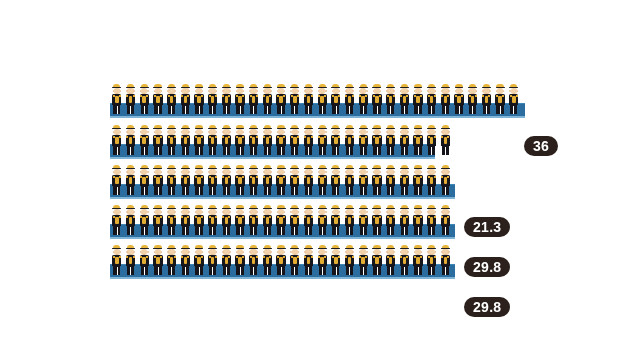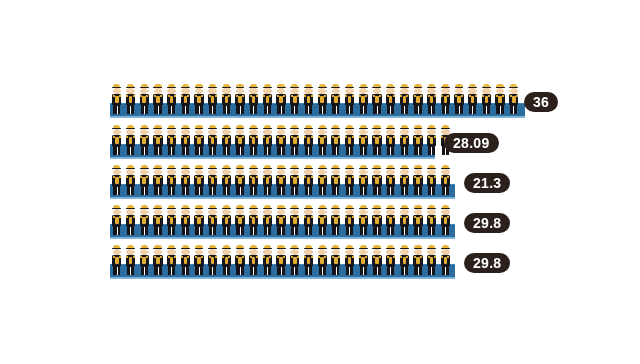--- a/index.html
+++ b/index.html
@@ -136,38 +136,38 @@
     border-radius: 999px;
     font-weight: bold;
     text-align: center;
     line-height: 20px;
     height: 20px;
     font-size: 14px;
     letter-spacing: 0.3px;
     font-family: "Liberation Sans", sans-serif;
     padding: 0 9px;
     white-space: nowrap;
+    margin-top: 44px;
   }
 </style>
 </head>
 <body>
 
 <div id="chart-canvas">
 
   <div class="pictogram-row" style="left:110px; top:84px;">
     <div class="row-bar" style="width:415px;"></div>
     <div class="figures"><span class="person"><span class="hat"></span><span class="hat-brim"></span><span class="head"></span><span class="ear-l"></span><span class="ear-r"></span><span class="neck"></span><span class="torso"></span><span class="collar-l"></span><span class="collar-r"></span><span class="badge-chest"></span><span class="legs"></span><span class="leg-split"></span></span><span class="person"><span class="hat"></span><span class="hat-brim"></span><span class="head"></span><span class="ear-l"></span><span class="ear-r"></span><span class="neck"></span><span class="torso"></span><span class="collar-l"></span><span class="collar-r"></span><span class="badge-chest"></span><span class="legs"></span><span class="leg-split"></span></span><span class="person"><span class="hat"></span><span class="hat-brim"></span><span class="head"></span><span class="ear-l"></span><span class="ear-r"></span><span class="neck"></span><span class="torso"></span><span class="collar-l"></span><span class="collar-r"></span><span class="badge-chest"></span><span class="legs"></span><span class="leg-split"></span></span><span class="person"><span class="hat"></span><span class="hat-brim"></span><span class="head"></span><span class="ear-l"></span><span class="ear-r"></span><span class="neck"></span><span class="torso"></span><span class="collar-l"></span><span class="collar-r"></span><span class="badge-chest"></span><span class="legs"></span><span class="leg-split"></span></span><span class="person"><span class="hat"></span><span class="hat-brim"></span><span class="head"></span><span class="ear-l"></span><span class="ear-r"></span><span class="neck"></span><span class="torso"></span><span class="collar-l"></span><span class="collar-r"></span><span class="badge-chest"></span><span class="legs"></span><span class="leg-split"></span></span><span class="person"><span class="hat"></span><span class="hat-brim"></span><span class="head"></span><span class="ear-l"></span><span class="ear-r"></span><span class="neck"></span><span class="torso"></span><span class="collar-l"></span><span class="collar-r"></span><span class="badge-chest"></span><span class="legs"></span><span class="leg-split"></span></span><span class="person"><span class="hat"></span><span class="hat-brim"></span><span class="head"></span><span class="ear-l"></span><span class="ear-r"></span><span class="neck"></span><span class="torso"></span><span class="collar-l"></span><span class="collar-r"></span><span class="badge-chest"></span><span class="legs"></span><span class="leg-split"></span></span><span class="person"><span class="hat"></span><span class="hat-brim"></span><span class="head"></span><span class="ear-l"></span><span class="ear-r"></span><span class="neck"></span><span class="torso"></span><span class="collar-l"></span><span class="collar-r"></span><span class="badge-chest"></span><span class="legs"></span><span class="leg-split"></span></span><span class="person"><span class="hat"></span><span class="hat-brim"></span><span class="head"></span><span class="ear-l"></span><span class="ear-r"></span><span class="neck"></span><span class="torso"></span><span class="collar-l"></span><span class="collar-r"></span><span class="badge-chest"></span><span class="legs"></span><span class="leg-split"></span></span><span class="person"><span class="hat"></span><span class="hat-brim"></span><span class="head"></span><span class="ear-l"></span><span class="ear-r"></span><span class="neck"></span><span class="torso"></span><span class="collar-l"></span><span class="collar-r"></span><span class="badge-chest"></span><span class="legs"></span><span class="leg-split"></span></span><span class="person"><span class="hat"></span><span class="hat-brim"></span><span class="head"></span><span class="ear-l"></span><span class="ear-r"></span><span class="neck"></span><span class="torso"></span><span class="collar-l"></span><span class="collar-r"></span><span class="badge-chest"></span><span class="legs"></span><span class="leg-split"></span></span><span class="person"><span class="hat"></span><span class="hat-brim"></span><span class="head"></span><span class="ear-l"></span><span class="ear-r"></span><span class="neck"></span><span class="torso"></span><span class="collar-l"></span><span class="collar-r"></span><span class="badge-chest"></span><span class="legs"></span><span class="leg-split"></span></span><span class="person"><span class="hat"></span><span class="hat-brim"></span><span class="head"></span><span class="ear-l"></span><span class="ear-r"></span><span class="neck"></span><span class="torso"></span><span class="collar-l"></span><span class="collar-r"></span><span class="badge-chest"></span><span class="legs"></span><span class="leg-split"></span></span><span class="person"><span class="hat"></span><span class="hat-brim"></span><span class="head"></span><span class="ear-l"></span><span class="ear-r"></span><span class="neck"></span><span class="torso"></span><span class="collar-l"></span><span class="collar-r"></span><span class="badge-chest"></span><span class="legs"></span><span class="leg-split"></span></span><span class="person"><span class="hat"></span><span class="hat-brim"></span><span class="head"></span><span class="ear-l"></span><span class="ear-r"></span><span class="neck"></span><span class="torso"></span><span class="collar-l"></span><span class="collar-r"></span><span class="badge-chest"></span><span class="legs"></span><span class="leg-split"></span></span><span class="person"><span class="hat"></span><span class="hat-brim"></span><span class="head"></span><span class="ear-l"></span><span class="ear-r"></span><span class="neck"></span><span class="torso"></span><span class="collar-l"></span><span class="collar-r"></span><span class="badge-chest"></span><span class="legs"></span><span class="leg-split"></span></span><span class="person"><span class="hat"></span><span class="hat-brim"></span><span class="head"></span><span class="ear-l"></span><span class="ear-r"></span><span class="neck"></span><span class="torso"></span><span class="collar-l"></span><span class="collar-r"></span><span class="badge-chest"></span><span class="legs"></span><span class="leg-split"></span></span><span class="person"><span class="hat"></span><span class="hat-brim"></span><span class="head"></span><span class="ear-l"></span><span class="ear-r"></span><span class="neck"></span><span class="torso"></span><span class="collar-l"></span><span class="collar-r"></span><span class="badge-chest"></span><span class="legs"></span><span class="leg-split"></span></span><span class="person"><span class="hat"></span><span class="hat-brim"></span><span class="head"></span><span class="ear-l"></span><span class="ear-r"></span><span class="neck"></span><span class="torso"></span><span class="collar-l"></span><span class="collar-r"></span><span class="badge-chest"></span><span class="legs"></span><span class="leg-split"></span></span><span class="person"><span class="hat"></span><span class="hat-brim"></span><span class="head"></span><span class="ear-l"></span><span class="ear-r"></span><span class="neck"></span><span class="torso"></span><span class="collar-l"></span><span class="collar-r"></span><span class="badge-chest"></span><span class="legs"></span><span class="leg-split"></span></span><span class="person"><span class="hat"></span><span class="hat-brim"></span><span class="head"></span><span class="ear-l"></span><span class="ear-r"></span><span class="neck"></span><span class="torso"></span><span class="collar-l"></span><span class="collar-r"></span><span class="badge-chest"></span><span class="legs"></span><span class="leg-split"></span></span><span class="person"><span class="hat"></span><span class="hat-brim"></span><span class="head"></span><span class="ear-l"></span><span class="ear-r"></span><span class="neck"></span><span class="torso"></span><span class="collar-l"></span><span class="collar-r"></span><span class="badge-chest"></span><span class="legs"></span><span class="leg-split"></span></span><span class="person"><span class="hat"></span><span class="hat-brim"></span><span class="head"></span><span class="ear-l"></span><span class="ear-r"></span><span class="neck"></span><span class="torso"></span><span class="collar-l"></span><span class="collar-r"></span><span class="badge-chest"></span><span class="legs"></span><span class="leg-split"></span></span><span class="person"><span class="hat"></span><span class="hat-brim"></span><span class="head"></span><span class="ear-l"></span><span class="ear-r"></span><span class="neck"></span><span class="torso"></span><span class="collar-l"></span><span class="collar-r"></span><span class="badge-chest"></span><span class="legs"></span><span class="leg-split"></span></span><span class="person"><span class="hat"></span><span class="hat-brim"></span><span class="head"></span><span class="ear-l"></span><span class="ear-r"></span><span class="neck"></span><span class="torso"></span><span class="collar-l"></span><span class="collar-r"></span><span class="badge-chest"></span><span class="legs"></span><span class="leg-split"></span></span><span class="person"><span class="hat"></span><span class="hat-brim"></span><span class="head"></span><span class="ear-l"></span><span class="ear-r"></span><span class="neck"></span><span class="torso"></span><span class="collar-l"></span><span class="collar-r"></span><span class="badge-chest"></span><span class="legs"></span><span class="leg-split"></span></span><span class="person"><span class="hat"></span><span class="hat-brim"></span><span class="head"></span><span class="ear-l"></span><span class="ear-r"></span><span class="neck"></span><span class="torso"></span><span class="collar-l"></span><span class="collar-r"></span><span class="badge-chest"></span><span class="legs"></span><span class="leg-split"></span></span><span class="person"><span class="hat"></span><span class="hat-brim"></span><span class="head"></span><span class="ear-l"></span><span class="ear-r"></span><span class="neck"></span><span class="torso"></span><span class="collar-l"></span><span class="collar-r"></span><span class="badge-chest"></span><span class="legs"></span><span class="leg-split"></span></span><span class="person"><span class="hat"></span><span class="hat-brim"></span><span class="head"></span><span class="ear-l"></span><span class="ear-r"></span><span class="neck"></span><span class="torso"></span><span class="collar-l"></span><span class="collar-r"></span><span class="badge-chest"></span><span class="legs"></span><span class="leg-split"></span></span><span class="person"><span class="hat"></span><span class="hat-brim"></span><span class="head"></span><span class="ear-l"></span><span class="ear-r"></span><span class="neck"></span><span class="torso"></span><span class="collar-l"></span><span class="collar-r"></span><span class="badge-chest"></span><span class="legs"></span><span class="leg-split"></span></span></div>
   </div>
   <div class="value-badge" style="left:524px; top:92px;">36</div>
 
   <div class="pictogram-row" style="left:110px; top:125px;">
     <div class="row-bar" style="width:325px;"></div>
     <div class="figures"><span class="person"><span class="hat"></span><span class="hat-brim"></span><span class="head"></span><span class="ear-l"></span><span class="ear-r"></span><span class="neck"></span><span class="torso"></span><span class="collar-l"></span><span class="collar-r"></span><span class="badge-chest"></span><span class="legs"></span><span class="leg-split"></span></span><span class="person"><span class="hat"></span><span class="hat-brim"></span><span class="head"></span><span class="ear-l"></span><span class="ear-r"></span><span class="neck"></span><span class="torso"></span><span class="collar-l"></span><span class="collar-r"></span><span class="badge-chest"></span><span class="legs"></span><span class="leg-split"></span></span><span class="person"><span class="hat"></span><span class="hat-brim"></span><span class="head"></span><span class="ear-l"></span><span class="ear-r"></span><span class="neck"></span><span class="torso"></span><span class="collar-l"></span><span class="collar-r"></span><span class="badge-chest"></span><span class="legs"></span><span class="leg-split"></span></span><span class="person"><span class="hat"></span><span class="hat-brim"></span><span class="head"></span><span class="ear-l"></span><span class="ear-r"></span><span class="neck"></span><span class="torso"></span><span class="collar-l"></span><span class="collar-r"></span><span class="badge-chest"></span><span class="legs"></span><span class="leg-split"></span></span><span class="person"><span class="hat"></span><span class="hat-brim"></span><span class="head"></span><span class="ear-l"></span><span class="ear-r"></span><span class="neck"></span><span class="torso"></span><span class="collar-l"></span><span class="collar-r"></span><span class="badge-chest"></span><span class="legs"></span><span class="leg-split"></span></span><span class="person"><span class="hat"></span><span class="hat-brim"></span><span class="head"></span><span class="ear-l"></span><span class="ear-r"></span><span class="neck"></span><span class="torso"></span><span class="collar-l"></span><span class="collar-r"></span><span class="badge-chest"></span><span class="legs"></span><span class="leg-split"></span></span><span class="person"><span class="hat"></span><span class="hat-brim"></span><span class="head"></span><span class="ear-l"></span><span class="ear-r"></span><span class="neck"></span><span class="torso"></span><span class="collar-l"></span><span class="collar-r"></span><span class="badge-chest"></span><span class="legs"></span><span class="leg-split"></span></span><span class="person"><span class="hat"></span><span class="hat-brim"></span><span class="head"></span><span class="ear-l"></span><span class="ear-r"></span><span class="neck"></span><span class="torso"></span><span class="collar-l"></span><span class="collar-r"></span><span class="badge-chest"></span><span class="legs"></span><span class="leg-split"></span></span><span class="person"><span class="hat"></span><span class="hat-brim"></span><span class="head"></span><span class="ear-l"></span><span class="ear-r"></span><span class="neck"></span><span class="torso"></span><span class="collar-l"></span><span class="collar-r"></span><span class="badge-chest"></span><span class="legs"></span><span class="leg-split"></span></span><span class="person"><span class="hat"></span><span class="hat-brim"></span><span class="head"></span><span class="ear-l"></span><span class="ear-r"></span><span class="neck"></span><span class="torso"></span><span class="collar-l"></span><span class="collar-r"></span><span class="badge-chest"></span><span class="legs"></span><span class="leg-split"></span></span><span class="person"><span class="hat"></span><span class="hat-brim"></span><span class="head"></span><span class="ear-l"></span><span class="ear-r"></span><span class="neck"></span><span class="torso"></span><span class="collar-l"></span><span class="collar-r"></span><span class="badge-chest"></span><span class="legs"></span><span class="leg-split"></span></span><span class="person"><span class="hat"></span><span class="hat-brim"></span><span class="head"></span><span class="ear-l"></span><span class="ear-r"></span><span class="neck"></span><span class="torso"></span><span class="collar-l"></span><span class="collar-r"></span><span class="badge-chest"></span><span class="legs"></span><span class="leg-split"></span></span><span class="person"><span class="hat"></span><span class="hat-brim"></span><span class="head"></span><span class="ear-l"></span><span class="ear-r"></span><span class="neck"></span><span class="torso"></span><span class="collar-l"></span><span class="collar-r"></span><span class="badge-chest"></span><span class="legs"></span><span class="leg-split"></span></span><span class="person"><span class="hat"></span><span class="hat-brim"></span><span class="head"></span><span class="ear-l"></span><span class="ear-r"></span><span class="neck"></span><span class="torso"></span><span class="collar-l"></span><span class="collar-r"></span><span class="badge-chest"></span><span class="legs"></span><span class="leg-split"></span></span><span class="person"><span class="hat"></span><span class="hat-brim"></span><span class="head"></span><span class="ear-l"></span><span class="ear-r"></span><span class="neck"></span><span class="torso"></span><span class="collar-l"></span><span class="collar-r"></span><span class="badge-chest"></span><span class="legs"></span><span class="leg-split"></span></span><span class="person"><span class="hat"></span><span class="hat-brim"></span><span class="head"></span><span class="ear-l"></span><span class="ear-r"></span><span class="neck"></span><span class="torso"></span><span class="collar-l"></span><span class="collar-r"></span><span class="badge-chest"></span><span class="legs"></span><span class="leg-split"></span></span><span class="person"><span class="hat"></span><span class="hat-brim"></span><span class="head"></span><span class="ear-l"></span><span class="ear-r"></span><span class="neck"></span><span class="torso"></span><span class="collar-l"></span><span class="collar-r"></span><span class="badge-chest"></span><span class="legs"></span><span class="leg-split"></span></span><span class="person"><span class="hat"></span><span class="hat-brim"></span><span class="head"></span><span class="ear-l"></span><span class="ear-r"></span><span class="neck"></span><span class="torso"></span><span class="collar-l"></span><span class="collar-r"></span><span class="badge-chest"></span><span class="legs"></span><span class="leg-split"></span></span><span class="person"><span class="hat"></span><span class="hat-brim"></span><span class="head"></span><span class="ear-l"></span><span class="ear-r"></span><span class="neck"></span><span class="torso"></span><span class="collar-l"></span><span class="collar-r"></span><span class="badge-chest"></span><span class="legs"></span><span class="leg-split"></span></span><span class="person"><span class="hat"></span><span class="hat-brim"></span><span class="head"></span><span class="ear-l"></span><span class="ear-r"></span><span class="neck"></span><span class="torso"></span><span class="collar-l"></span><span class="collar-r"></span><span class="badge-chest"></span><span class="legs"></span><span class="leg-split"></span></span><span class="person"><span class="hat"></span><span class="hat-brim"></span><span class="head"></span><span class="ear-l"></span><span class="ear-r"></span><span class="neck"></span><span class="torso"></span><span class="collar-l"></span><span class="collar-r"></span><span class="badge-chest"></span><span class="legs"></span><span class="leg-split"></span></span><span class="person"><span class="hat"></span><span class="hat-brim"></span><span class="head"></span><span class="ear-l"></span><span class="ear-r"></span><span class="neck"></span><span class="torso"></span><span class="collar-l"></span><span class="collar-r"></span><span class="badge-chest"></span><span class="legs"></span><span class="leg-split"></span></span><span class="person"><span class="hat"></span><span class="hat-brim"></span><span class="head"></span><span class="ear-l"></span><span class="ear-r"></span><span class="neck"></span><span class="torso"></span><span class="collar-l"></span><span class="collar-r"></span><span class="badge-chest"></span><span class="legs"></span><span class="leg-split"></span></span><span class="person"><span class="hat"></span><span class="hat-brim"></span><span class="head"></span><span class="ear-l"></span><span class="ear-r"></span><span class="neck"></span><span class="torso"></span><span class="collar-l"></span><span class="collar-r"></span><span class="badge-chest"></span><span class="legs"></span><span class="leg-split"></span></span><span class="person"><span class="hat"></span><span class="hat-brim"></span><span class="head"></span><span class="ear-l"></span><span class="ear-r"></span><span class="neck"></span><span class="torso"></span><span class="collar-l"></span><span class="collar-r"></span><span class="badge-chest"></span><span class="legs"></span><span class="leg-split"></span></span></div>
   </div>
-  <div class="value-badge" style="left:444px; top:133px;">28.09</div>
 
   <div class="pictogram-row" style="left:110px; top:165px;">
     <div class="row-bar" style="width:345px;"></div>
     <div class="figures"><span class="person"><span class="hat"></span><span class="hat-brim"></span><span class="head"></span><span class="ear-l"></span><span class="ear-r"></span><span class="neck"></span><span class="torso"></span><span class="collar-l"></span><span class="collar-r"></span><span class="badge-chest"></span><span class="legs"></span><span class="leg-split"></span></span><span class="person"><span class="hat"></span><span class="hat-brim"></span><span class="head"></span><span class="ear-l"></span><span class="ear-r"></span><span class="neck"></span><span class="torso"></span><span class="collar-l"></span><span class="collar-r"></span><span class="badge-chest"></span><span class="legs"></span><span class="leg-split"></span></span><span class="person"><span class="hat"></span><span class="hat-brim"></span><span class="head"></span><span class="ear-l"></span><span class="ear-r"></span><span class="neck"></span><span class="torso"></span><span class="collar-l"></span><span class="collar-r"></span><span class="badge-chest"></span><span class="legs"></span><span class="leg-split"></span></span><span class="person"><span class="hat"></span><span class="hat-brim"></span><span class="head"></span><span class="ear-l"></span><span class="ear-r"></span><span class="neck"></span><span class="torso"></span><span class="collar-l"></span><span class="collar-r"></span><span class="badge-chest"></span><span class="legs"></span><span class="leg-split"></span></span><span class="person"><span class="hat"></span><span class="hat-brim"></span><span class="head"></span><span class="ear-l"></span><span class="ear-r"></span><span class="neck"></span><span class="torso"></span><span class="collar-l"></span><span class="collar-r"></span><span class="badge-chest"></span><span class="legs"></span><span class="leg-split"></span></span><span class="person"><span class="hat"></span><span class="hat-brim"></span><span class="head"></span><span class="ear-l"></span><span class="ear-r"></span><span class="neck"></span><span class="torso"></span><span class="collar-l"></span><span class="collar-r"></span><span class="badge-chest"></span><span class="legs"></span><span class="leg-split"></span></span><span class="person"><span class="hat"></span><span class="hat-brim"></span><span class="head"></span><span class="ear-l"></span><span class="ear-r"></span><span class="neck"></span><span class="torso"></span><span class="collar-l"></span><span class="collar-r"></span><span class="badge-chest"></span><span class="legs"></span><span class="leg-split"></span></span><span class="person"><span class="hat"></span><span class="hat-brim"></span><span class="head"></span><span class="ear-l"></span><span class="ear-r"></span><span class="neck"></span><span class="torso"></span><span class="collar-l"></span><span class="collar-r"></span><span class="badge-chest"></span><span class="legs"></span><span class="leg-split"></span></span><span class="person"><span class="hat"></span><span class="hat-brim"></span><span class="head"></span><span class="ear-l"></span><span class="ear-r"></span><span class="neck"></span><span class="torso"></span><span class="collar-l"></span><span class="collar-r"></span><span class="badge-chest"></span><span class="legs"></span><span class="leg-split"></span></span><span class="person"><span class="hat"></span><span class="hat-brim"></span><span class="head"></span><span class="ear-l"></span><span class="ear-r"></span><span class="neck"></span><span class="torso"></span><span class="collar-l"></span><span class="collar-r"></span><span class="badge-chest"></span><span class="legs"></span><span class="leg-split"></span></span><span class="person"><span class="hat"></span><span class="hat-brim"></span><span class="head"></span><span class="ear-l"></span><span class="ear-r"></span><span class="neck"></span><span class="torso"></span><span class="collar-l"></span><span class="collar-r"></span><span class="badge-chest"></span><span class="legs"></span><span class="leg-split"></span></span><span class="person"><span class="hat"></span><span class="hat-brim"></span><span class="head"></span><span class="ear-l"></span><span class="ear-r"></span><span class="neck"></span><span class="torso"></span><span class="collar-l"></span><span class="collar-r"></span><span class="badge-chest"></span><span class="legs"></span><span class="leg-split"></span></span><span class="person"><span class="hat"></span><span class="hat-brim"></span><span class="head"></span><span class="ear-l"></span><span class="ear-r"></span><span class="neck"></span><span class="torso"></span><span class="collar-l"></span><span class="collar-r"></span><span class="badge-chest"></span><span class="legs"></span><span class="leg-split"></span></span><span class="person"><span class="hat"></span><span class="hat-brim"></span><span class="head"></span><span class="ear-l"></span><span class="ear-r"></span><span class="neck"></span><span class="torso"></span><span class="collar-l"></span><span class="collar-r"></span><span class="badge-chest"></span><span class="legs"></span><span class="leg-split"></span></span><span class="person"><span class="hat"></span><span class="hat-brim"></span><span class="head"></span><span class="ear-l"></span><span class="ear-r"></span><span class="neck"></span><span class="torso"></span><span class="collar-l"></span><span class="collar-r"></span><span class="badge-chest"></span><span class="legs"></span><span class="leg-split"></span></span><span class="person"><span class="hat"></span><span class="hat-brim"></span><span class="head"></span><span class="ear-l"></span><span class="ear-r"></span><span class="neck"></span><span class="torso"></span><span class="collar-l"></span><span class="collar-r"></span><span class="badge-chest"></span><span class="legs"></span><span class="leg-split"></span></span><span class="person"><span class="hat"></span><span class="hat-brim"></span><span class="head"></span><span class="ear-l"></span><span class="ear-r"></span><span class="neck"></span><span class="torso"></span><span class="collar-l"></span><span class="collar-r"></span><span class="badge-chest"></span><span class="legs"></span><span class="leg-split"></span></span><span class="person"><span class="hat"></span><span class="hat-brim"></span><span class="head"></span><span class="ear-l"></span><span class="ear-r"></span><span class="neck"></span><span class="torso"></span><span class="collar-l"></span><span class="collar-r"></span><span class="badge-chest"></span><span class="legs"></span><span class="leg-split"></span></span><span class="person"><span class="hat"></span><span class="hat-brim"></span><span class="head"></span><span class="ear-l"></span><span class="ear-r"></span><span class="neck"></span><span class="torso"></span><span class="collar-l"></span><span class="collar-r"></span><span class="badge-chest"></span><span class="legs"></span><span class="leg-split"></span></span><span class="person"><span class="hat"></span><span class="hat-brim"></span><span class="head"></span><span class="ear-l"></span><span class="ear-r"></span><span class="neck"></span><span class="torso"></span><span class="collar-l"></span><span class="collar-r"></span><span class="badge-chest"></span><span class="legs"></span><span class="leg-split"></span></span><span class="person"><span class="hat"></span><span class="hat-brim"></span><span class="head"></span><span class="ear-l"></span><span class="ear-r"></span><span class="neck"></span><span class="torso"></span><span class="collar-l"></span><span class="collar-r"></span><span class="badge-chest"></span><span class="legs"></span><span class="leg-split"></span></span><span class="person"><span class="hat"></span><span class="hat-brim"></span><span class="head"></span><span class="ear-l"></span><span class="ear-r"></span><span class="neck"></span><span class="torso"></span><span class="collar-l"></span><span class="collar-r"></span><span class="badge-chest"></span><span class="legs"></span><span class="leg-split"></span></span><span class="person"><span class="hat"></span><span class="hat-brim"></span><span class="head"></span><span class="ear-l"></span><span class="ear-r"></span><span class="neck"></span><span class="torso"></span><span class="collar-l"></span><span class="collar-r"></span><span class="badge-chest"></span><span class="legs"></span><span class="leg-split"></span></span><span class="person"><span class="hat"></span><span class="hat-brim"></span><span class="head"></span><span class="ear-l"></span><span class="ear-r"></span><span class="neck"></span><span class="torso"></span><span class="collar-l"></span><span class="collar-r"></span><span class="badge-chest"></span><span class="legs"></span><span class="leg-split"></span></span><span class="person"><span class="hat"></span><span class="hat-brim"></span><span class="head"></span><span class="ear-l"></span><span class="ear-r"></span><span class="neck"></span><span class="torso"></span><span class="collar-l"></span><span class="collar-r"></span><span class="badge-chest"></span><span class="legs"></span><span class="leg-split"></span></span></div>
   </div>
   <div class="value-badge" style="left:464px; top:173px;">21.3</div>
 
   <div class="pictogram-row" style="left:110px; top:205px;">
     <div class="row-bar" style="width:345px;"></div>
     <div class="figures"><span class="person"><span class="hat"></span><span class="hat-brim"></span><span class="head"></span><span class="ear-l"></span><span class="ear-r"></span><span class="neck"></span><span class="torso"></span><span class="collar-l"></span><span class="collar-r"></span><span class="badge-chest"></span><span class="legs"></span><span class="leg-split"></span></span><span class="person"><span class="hat"></span><span class="hat-brim"></span><span class="head"></span><span class="ear-l"></span><span class="ear-r"></span><span class="neck"></span><span class="torso"></span><span class="collar-l"></span><span class="collar-r"></span><span class="badge-chest"></span><span class="legs"></span><span class="leg-split"></span></span><span class="person"><span class="hat"></span><span class="hat-brim"></span><span class="head"></span><span class="ear-l"></span><span class="ear-r"></span><span class="neck"></span><span class="torso"></span><span class="collar-l"></span><span class="collar-r"></span><span class="badge-chest"></span><span class="legs"></span><span class="leg-split"></span></span><span class="person"><span class="hat"></span><span class="hat-brim"></span><span class="head"></span><span class="ear-l"></span><span class="ear-r"></span><span class="neck"></span><span class="torso"></span><span class="collar-l"></span><span class="collar-r"></span><span class="badge-chest"></span><span class="legs"></span><span class="leg-split"></span></span><span class="person"><span class="hat"></span><span class="hat-brim"></span><span class="head"></span><span class="ear-l"></span><span class="ear-r"></span><span class="neck"></span><span class="torso"></span><span class="collar-l"></span><span class="collar-r"></span><span class="badge-chest"></span><span class="legs"></span><span class="leg-split"></span></span><span class="person"><span class="hat"></span><span class="hat-brim"></span><span class="head"></span><span class="ear-l"></span><span class="ear-r"></span><span class="neck"></span><span class="torso"></span><span class="collar-l"></span><span class="collar-r"></span><span class="badge-chest"></span><span class="legs"></span><span class="leg-split"></span></span><span class="person"><span class="hat"></span><span class="hat-brim"></span><span class="head"></span><span class="ear-l"></span><span class="ear-r"></span><span class="neck"></span><span class="torso"></span><span class="collar-l"></span><span class="collar-r"></span><span class="badge-chest"></span><span class="legs"></span><span class="leg-split"></span></span><span class="person"><span class="hat"></span><span class="hat-brim"></span><span class="head"></span><span class="ear-l"></span><span class="ear-r"></span><span class="neck"></span><span class="torso"></span><span class="collar-l"></span><span class="collar-r"></span><span class="badge-chest"></span><span class="legs"></span><span class="leg-split"></span></span><span class="person"><span class="hat"></span><span class="hat-brim"></span><span class="head"></span><span class="ear-l"></span><span class="ear-r"></span><span class="neck"></span><span class="torso"></span><span class="collar-l"></span><span class="collar-r"></span><span class="badge-chest"></span><span class="legs"></span><span class="leg-split"></span></span><span class="person"><span class="hat"></span><span class="hat-brim"></span><span class="head"></span><span class="ear-l"></span><span class="ear-r"></span><span class="neck"></span><span class="torso"></span><span class="collar-l"></span><span class="collar-r"></span><span class="badge-chest"></span><span class="legs"></span><span class="leg-split"></span></span><span class="person"><span class="hat"></span><span class="hat-brim"></span><span class="head"></span><span class="ear-l"></span><span class="ear-r"></span><span class="neck"></span><span class="torso"></span><span class="collar-l"></span><span class="collar-r"></span><span class="badge-chest"></span><span class="legs"></span><span class="leg-split"></span></span><span class="person"><span class="hat"></span><span class="hat-brim"></span><span class="head"></span><span class="ear-l"></span><span class="ear-r"></span><span class="neck"></span><span class="torso"></span><span class="collar-l"></span><span class="collar-r"></span><span class="badge-chest"></span><span class="legs"></span><span class="leg-split"></span></span><span class="person"><span class="hat"></span><span class="hat-brim"></span><span class="head"></span><span class="ear-l"></span><span class="ear-r"></span><span class="neck"></span><span class="torso"></span><span class="collar-l"></span><span class="collar-r"></span><span class="badge-chest"></span><span class="legs"></span><span class="leg-split"></span></span><span class="person"><span class="hat"></span><span class="hat-brim"></span><span class="head"></span><span class="ear-l"></span><span class="ear-r"></span><span class="neck"></span><span class="torso"></span><span class="collar-l"></span><span class="collar-r"></span><span class="badge-chest"></span><span class="legs"></span><span class="leg-split"></span></span><span class="person"><span class="hat"></span><span class="hat-brim"></span><span class="head"></span><span class="ear-l"></span><span class="ear-r"></span><span class="neck"></span><span class="torso"></span><span class="collar-l"></span><span class="collar-r"></span><span class="badge-chest"></span><span class="legs"></span><span class="leg-split"></span></span><span class="person"><span class="hat"></span><span class="hat-brim"></span><span class="head"></span><span class="ear-l"></span><span class="ear-r"></span><span class="neck"></span><span class="torso"></span><span class="collar-l"></span><span class="collar-r"></span><span class="badge-chest"></span><span class="legs"></span><span class="leg-split"></span></span><span class="person"><span class="hat"></span><span class="hat-brim"></span><span class="head"></span><span class="ear-l"></span><span class="ear-r"></span><span class="neck"></span><span class="torso"></span><span class="collar-l"></span><span class="collar-r"></span><span class="badge-chest"></span><span class="legs"></span><span class="leg-split"></span></span><span class="person"><span class="hat"></span><span class="hat-brim"></span><span class="head"></span><span class="ear-l"></span><span class="ear-r"></span><span class="neck"></span><span class="torso"></span><span class="collar-l"></span><span class="collar-r"></span><span class="badge-chest"></span><span class="legs"></span><span class="leg-split"></span></span><span class="person"><span class="hat"></span><span class="hat-brim"></span><span class="head"></span><span class="ear-l"></span><span class="ear-r"></span><span class="neck"></span><span class="torso"></span><span class="collar-l"></span><span class="collar-r"></span><span class="badge-chest"></span><span class="legs"></span><span class="leg-split"></span></span><span class="person"><span class="hat"></span><span class="hat-brim"></span><span class="head"></span><span class="ear-l"></span><span class="ear-r"></span><span class="neck"></span><span class="torso"></span><span class="collar-l"></span><span class="collar-r"></span><span class="badge-chest"></span><span class="legs"></span><span class="leg-split"></span></span><span class="person"><span class="hat"></span><span class="hat-brim"></span><span class="head"></span><span class="ear-l"></span><span class="ear-r"></span><span class="neck"></span><span class="torso"></span><span class="collar-l"></span><span class="collar-r"></span><span class="badge-chest"></span><span class="legs"></span><span class="leg-split"></span></span><span class="person"><span class="hat"></span><span class="hat-brim"></span><span class="head"></span><span class="ear-l"></span><span class="ear-r"></span><span class="neck"></span><span class="torso"></span><span class="collar-l"></span><span class="collar-r"></span><span class="badge-chest"></span><span class="legs"></span><span class="leg-split"></span></span><span class="person"><span class="hat"></span><span class="hat-brim"></span><span class="head"></span><span class="ear-l"></span><span class="ear-r"></span><span class="neck"></span><span class="torso"></span><span class="collar-l"></span><span class="collar-r"></span><span class="badge-chest"></span><span class="legs"></span><span class="leg-split"></span></span><span class="person"><span class="hat"></span><span class="hat-brim"></span><span class="head"></span><span class="ear-l"></span><span class="ear-r"></span><span class="neck"></span><span class="torso"></span><span class="collar-l"></span><span class="collar-r"></span><span class="badge-chest"></span><span class="legs"></span><span class="leg-split"></span></span><span class="person"><span class="hat"></span><span class="hat-brim"></span><span class="head"></span><span class="ear-l"></span><span class="ear-r"></span><span class="neck"></span><span class="torso"></span><span class="collar-l"></span><span class="collar-r"></span><span class="badge-chest"></span><span class="legs"></span><span class="leg-split"></span></span></div>

